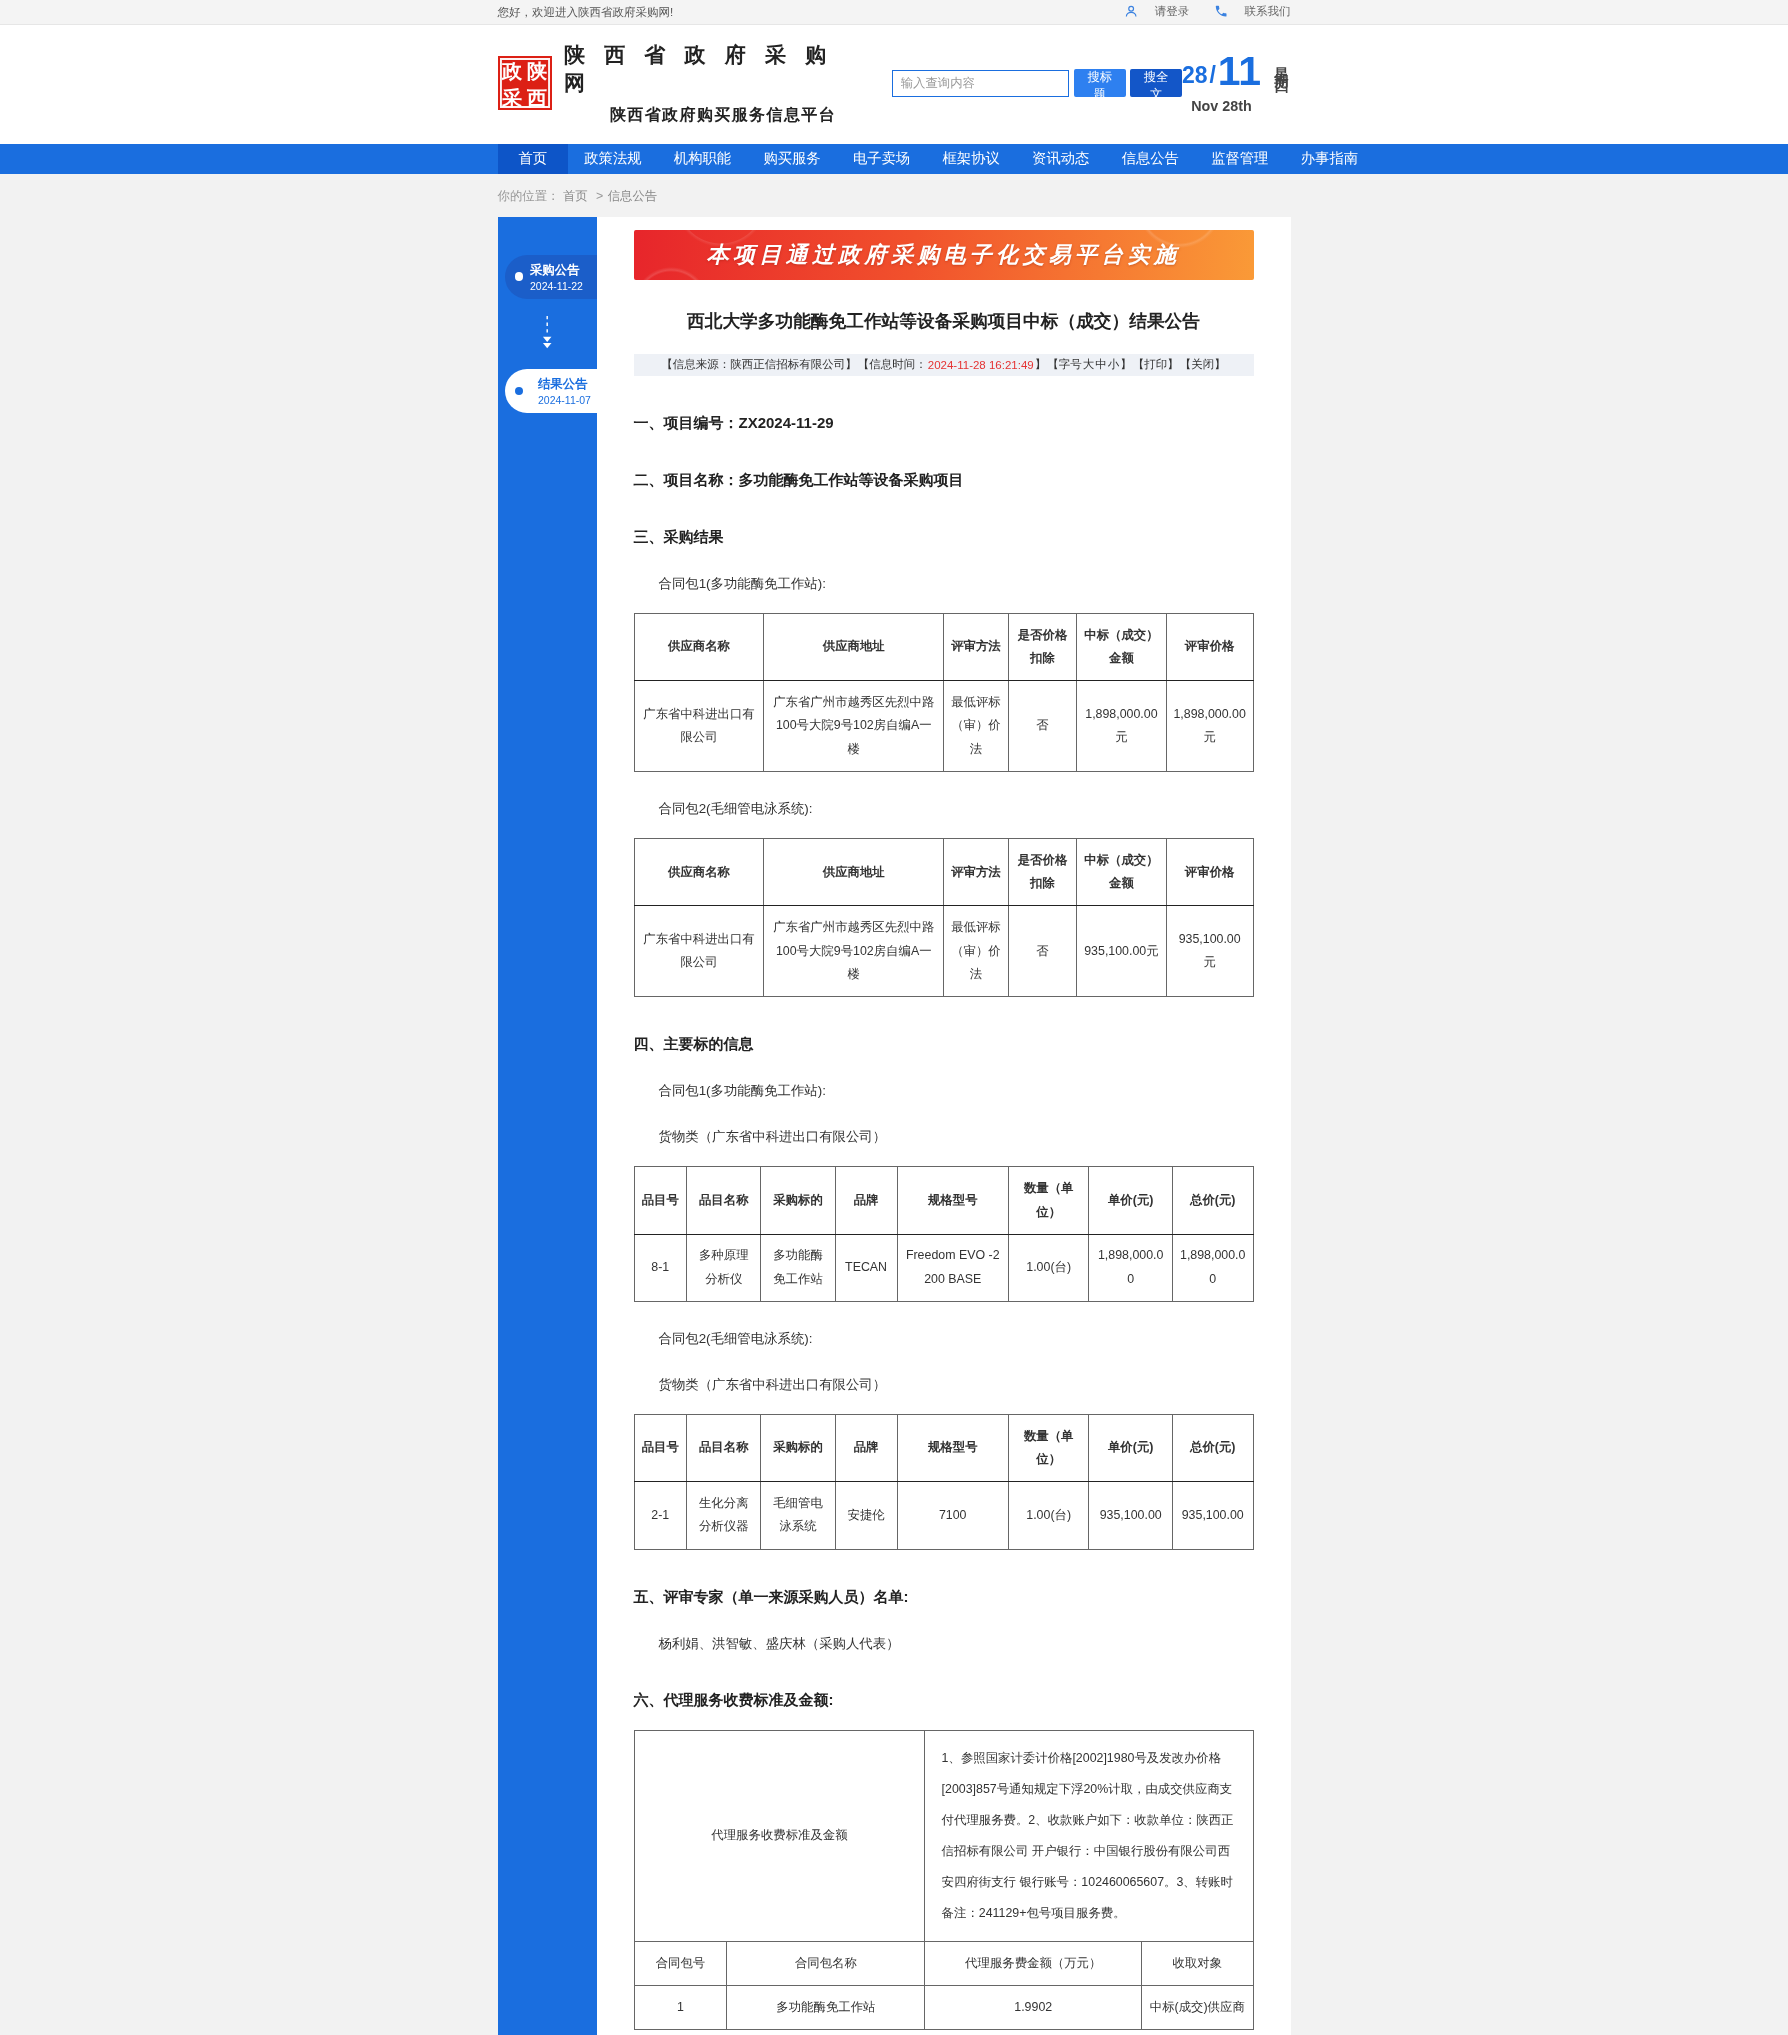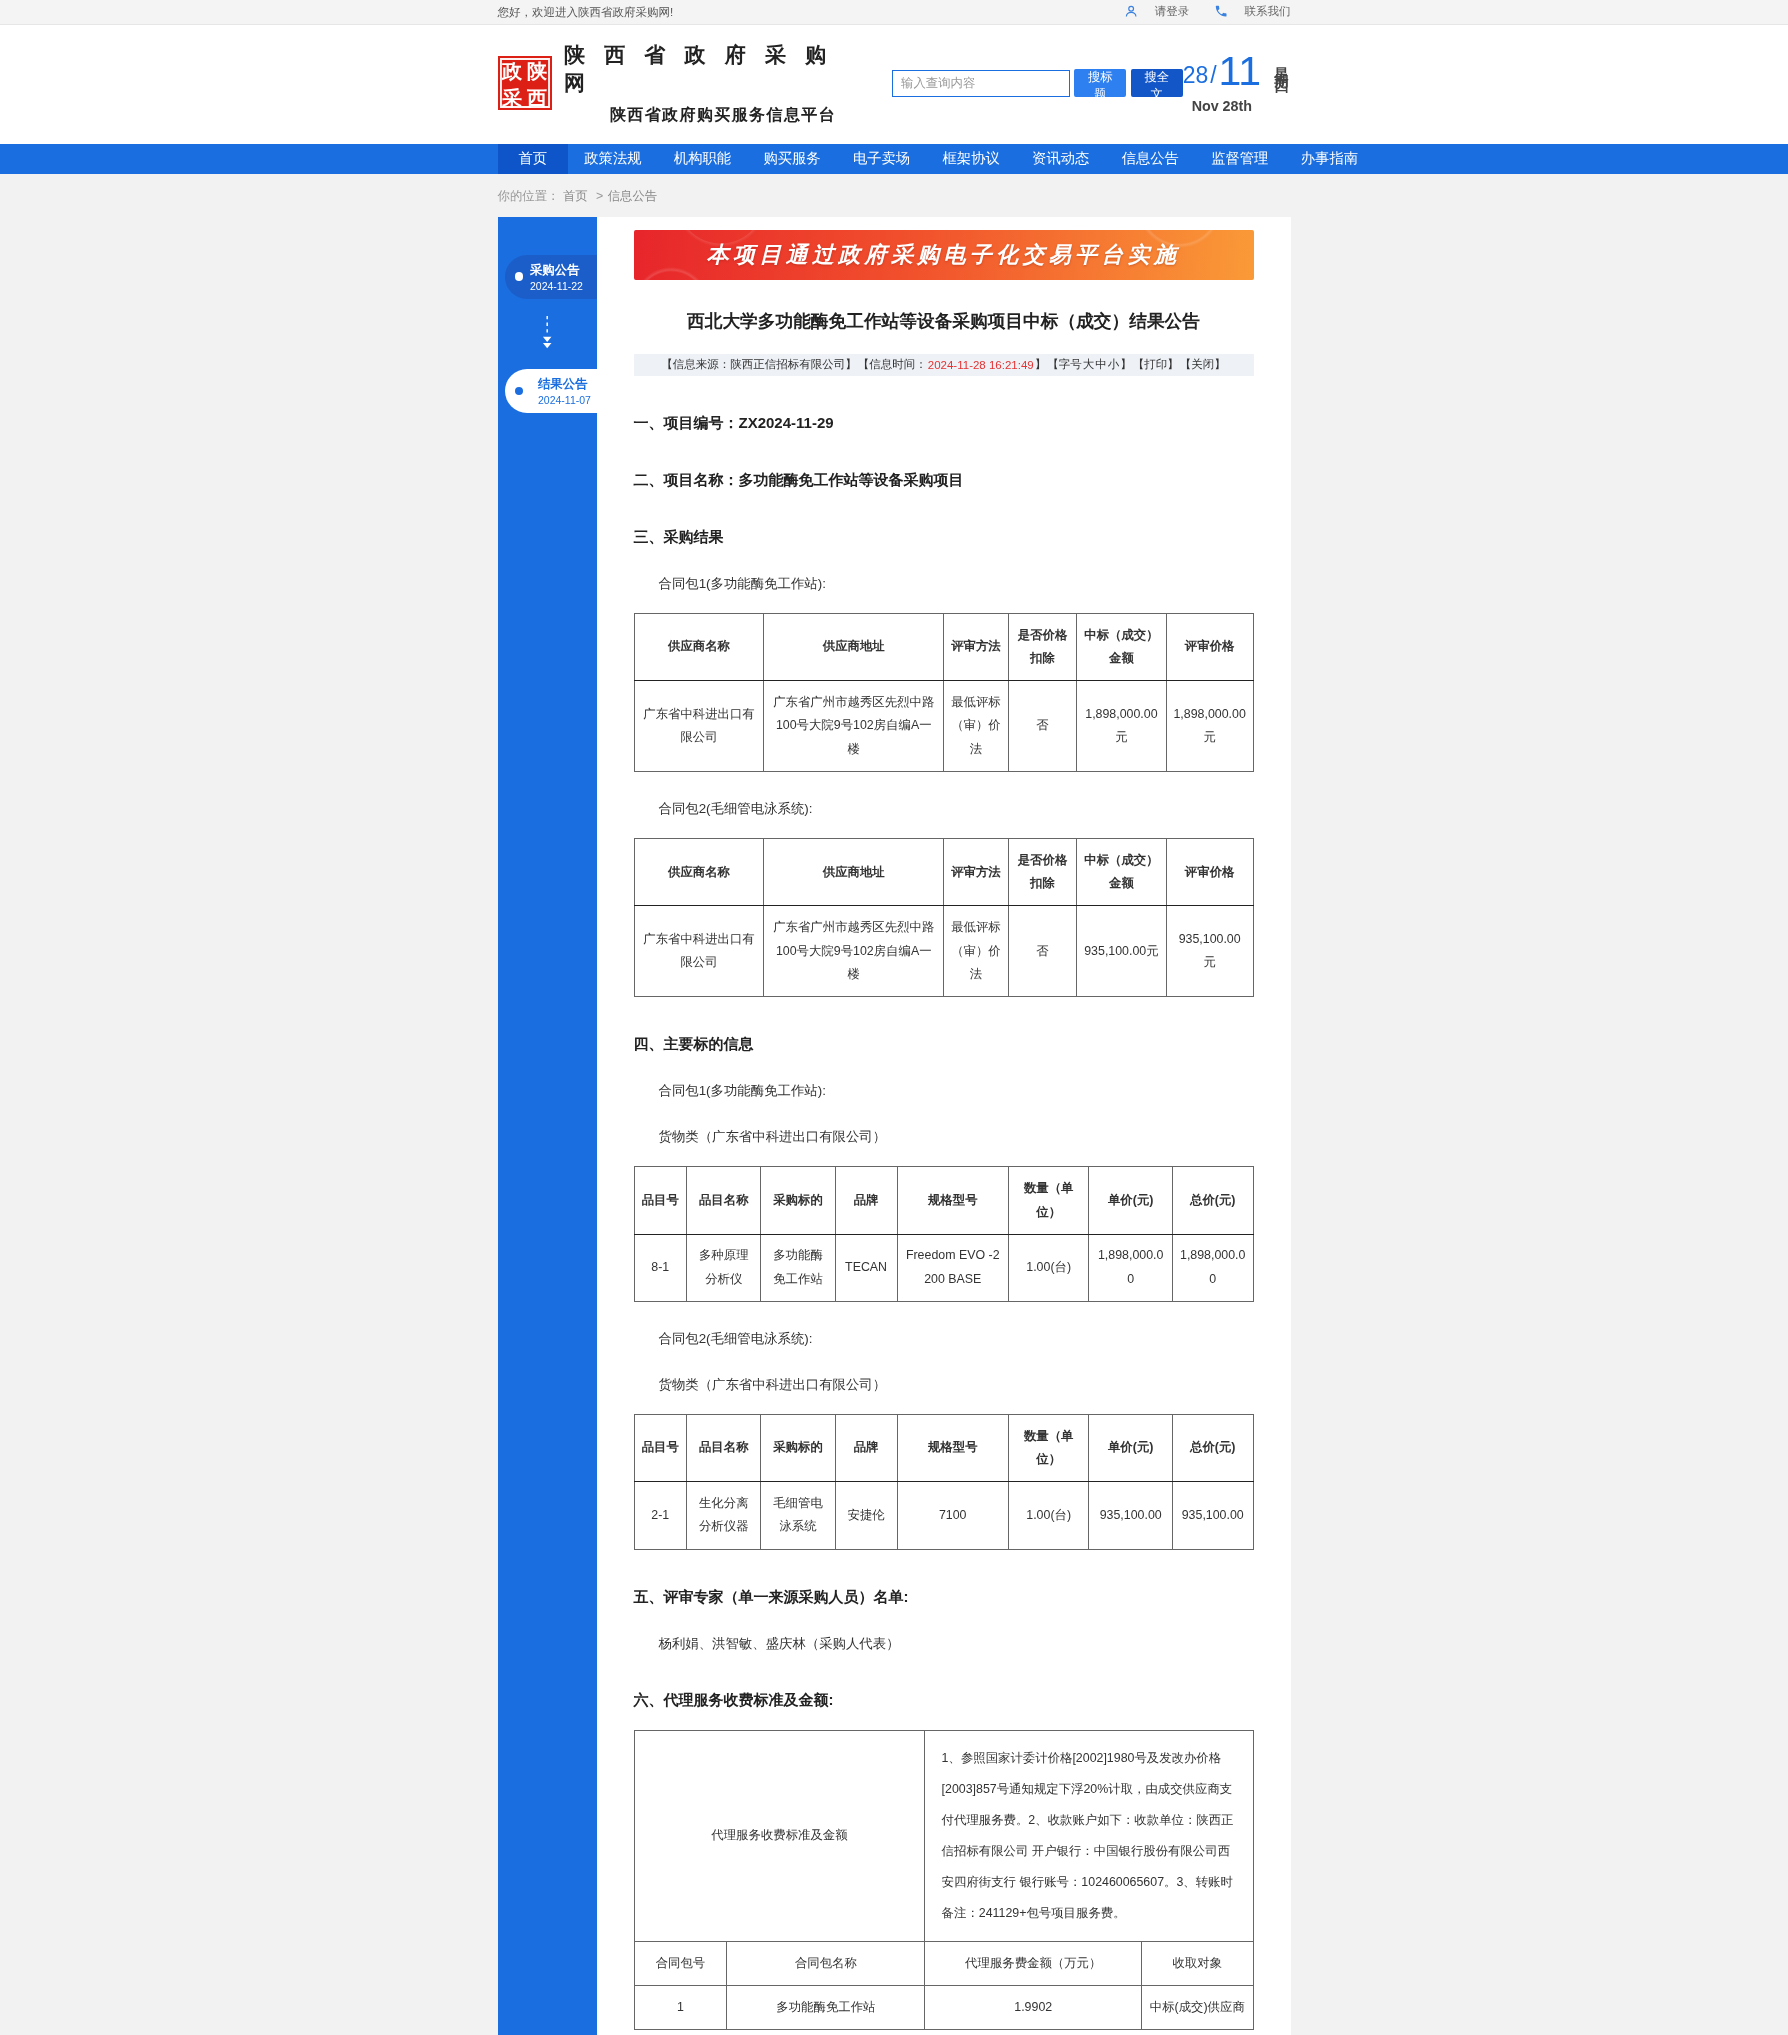--- a/index.html
+++ b/index.html
@@ -21,21 +21,21 @@
   .site-title { font-size:21px; font-weight:bold; color:#222; letter-spacing:6.7px; }
   .site-sub { font-size:16px; font-weight:600; color:#222; margin-top:7.6px; letter-spacing:1.4px;padding-left:46px; }
   .search-area { margin-left:42px; display:flex; align-items:center; }
   .search-input { width:191px; height:27px; border:1px solid #1a6edf; font-size:12.4px; padding:0 7.6px; color:#333; outline:none; }
   .search-input::placeholder { color:#999; }
   .btn-search { height:28px; padding:0 9.6px; border:none; color:#fff; font-size:12.4px; margin-left:4.8px; border-radius:1.9px; cursor:pointer; font-family:Liberation Sans, sans-serif; }
   .btn-title { background:#2e80f0; }
   .btn-full { background:#1356c8; }
   .date-widget { margin-left:auto; display:flex; align-items:flex-start; gap:10.5px; }
   .date-nums { text-align:center; }
-  .date-line1 { display:flex; align-items:flex-end; justify-content:flex-start; color:#1a6edf; font-weight:normal; }
+  .date-line1 { display:flex; align-items:flex-end; justify-content:flex-start; color:#1a6edf; font-weight:bold; }
   .d-day { font-size:23px; line-height:1.2; }
   .d-sep { font-size:23px; line-height:1.2; margin:0 1.9px; }
   .d-month { font-size:41px; line-height:0.9; }
   .date-en { font-size:14.3px; font-weight:bold; color:#444; margin-top:8.6px; }
   .weekday { writing-mode:vertical-rl; font-size:14.3px; font-weight:bold; color:#444; letter-spacing:6.7px; padding-top:2.9px; }
 
   
   .nav { background:#1a6edf; }
   .nav .container { display:flex; height:30px; }
   .nav-item { color:#fff; font-size:14.3px; display:flex; align-items:center; padding:0 16.2px; cursor:pointer; white-space:nowrap; }

